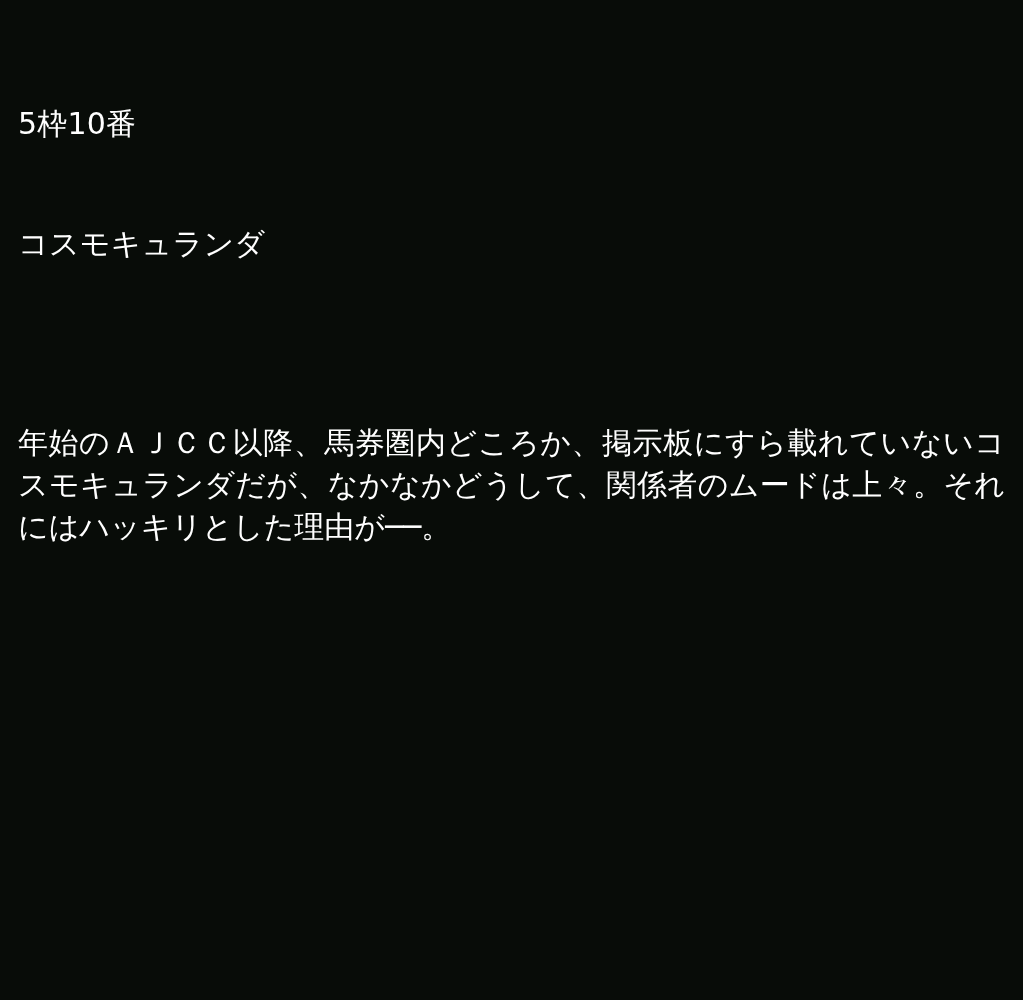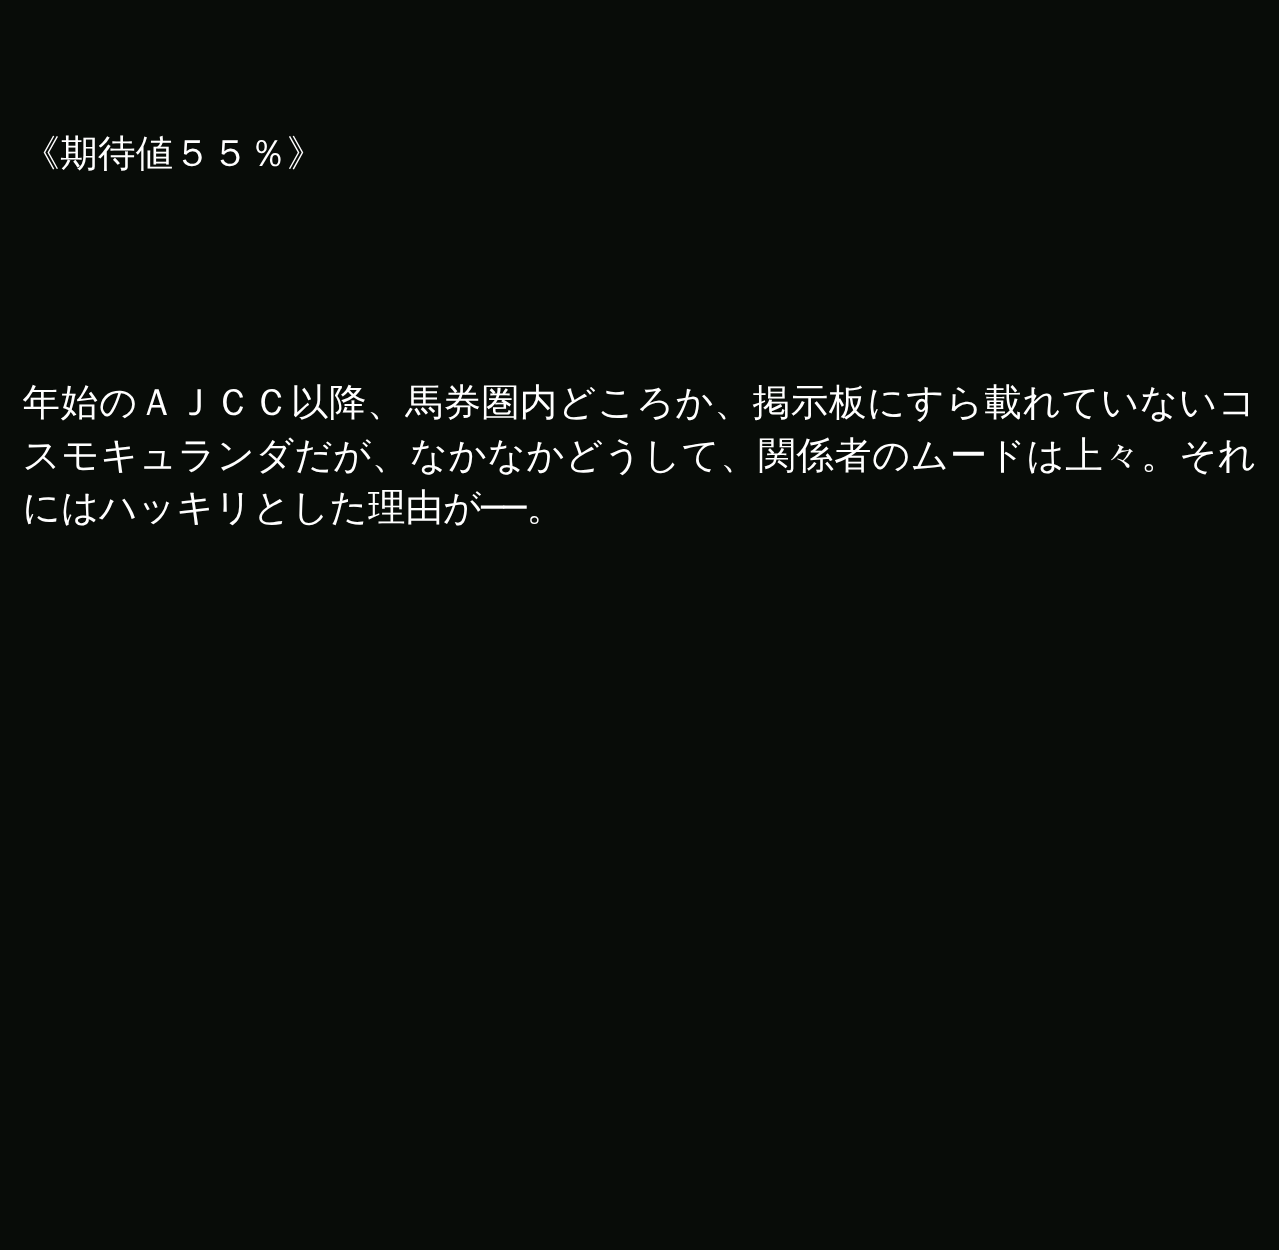--- a/index.html
+++ b/index.html
@@ -43,21 +43,22 @@
     text-align: justify;
     text-justify: inter-character;
   }
 </style>
 </head>
 <body>
 
 <div class="page">
 
   <div class="header-block">
-    <span class="header-line">《期待値５５％》</span>
+    <span class="header-line">5枠10番</span>
+    <span class="header-line">コスモキュランダ</span>
   </div>
 
   <div class="spacer"></div>
 
   <div class="body-block">
     <p class="para">年始のＡＪＣＣ以降、馬券圏内どころか、掲示板にすら載れていないコスモキュランダだが、なかなかどうして、関係者のムードは上々。それにはハッキリとした理由が──。</p>
 
   </div>
 
 </div>

